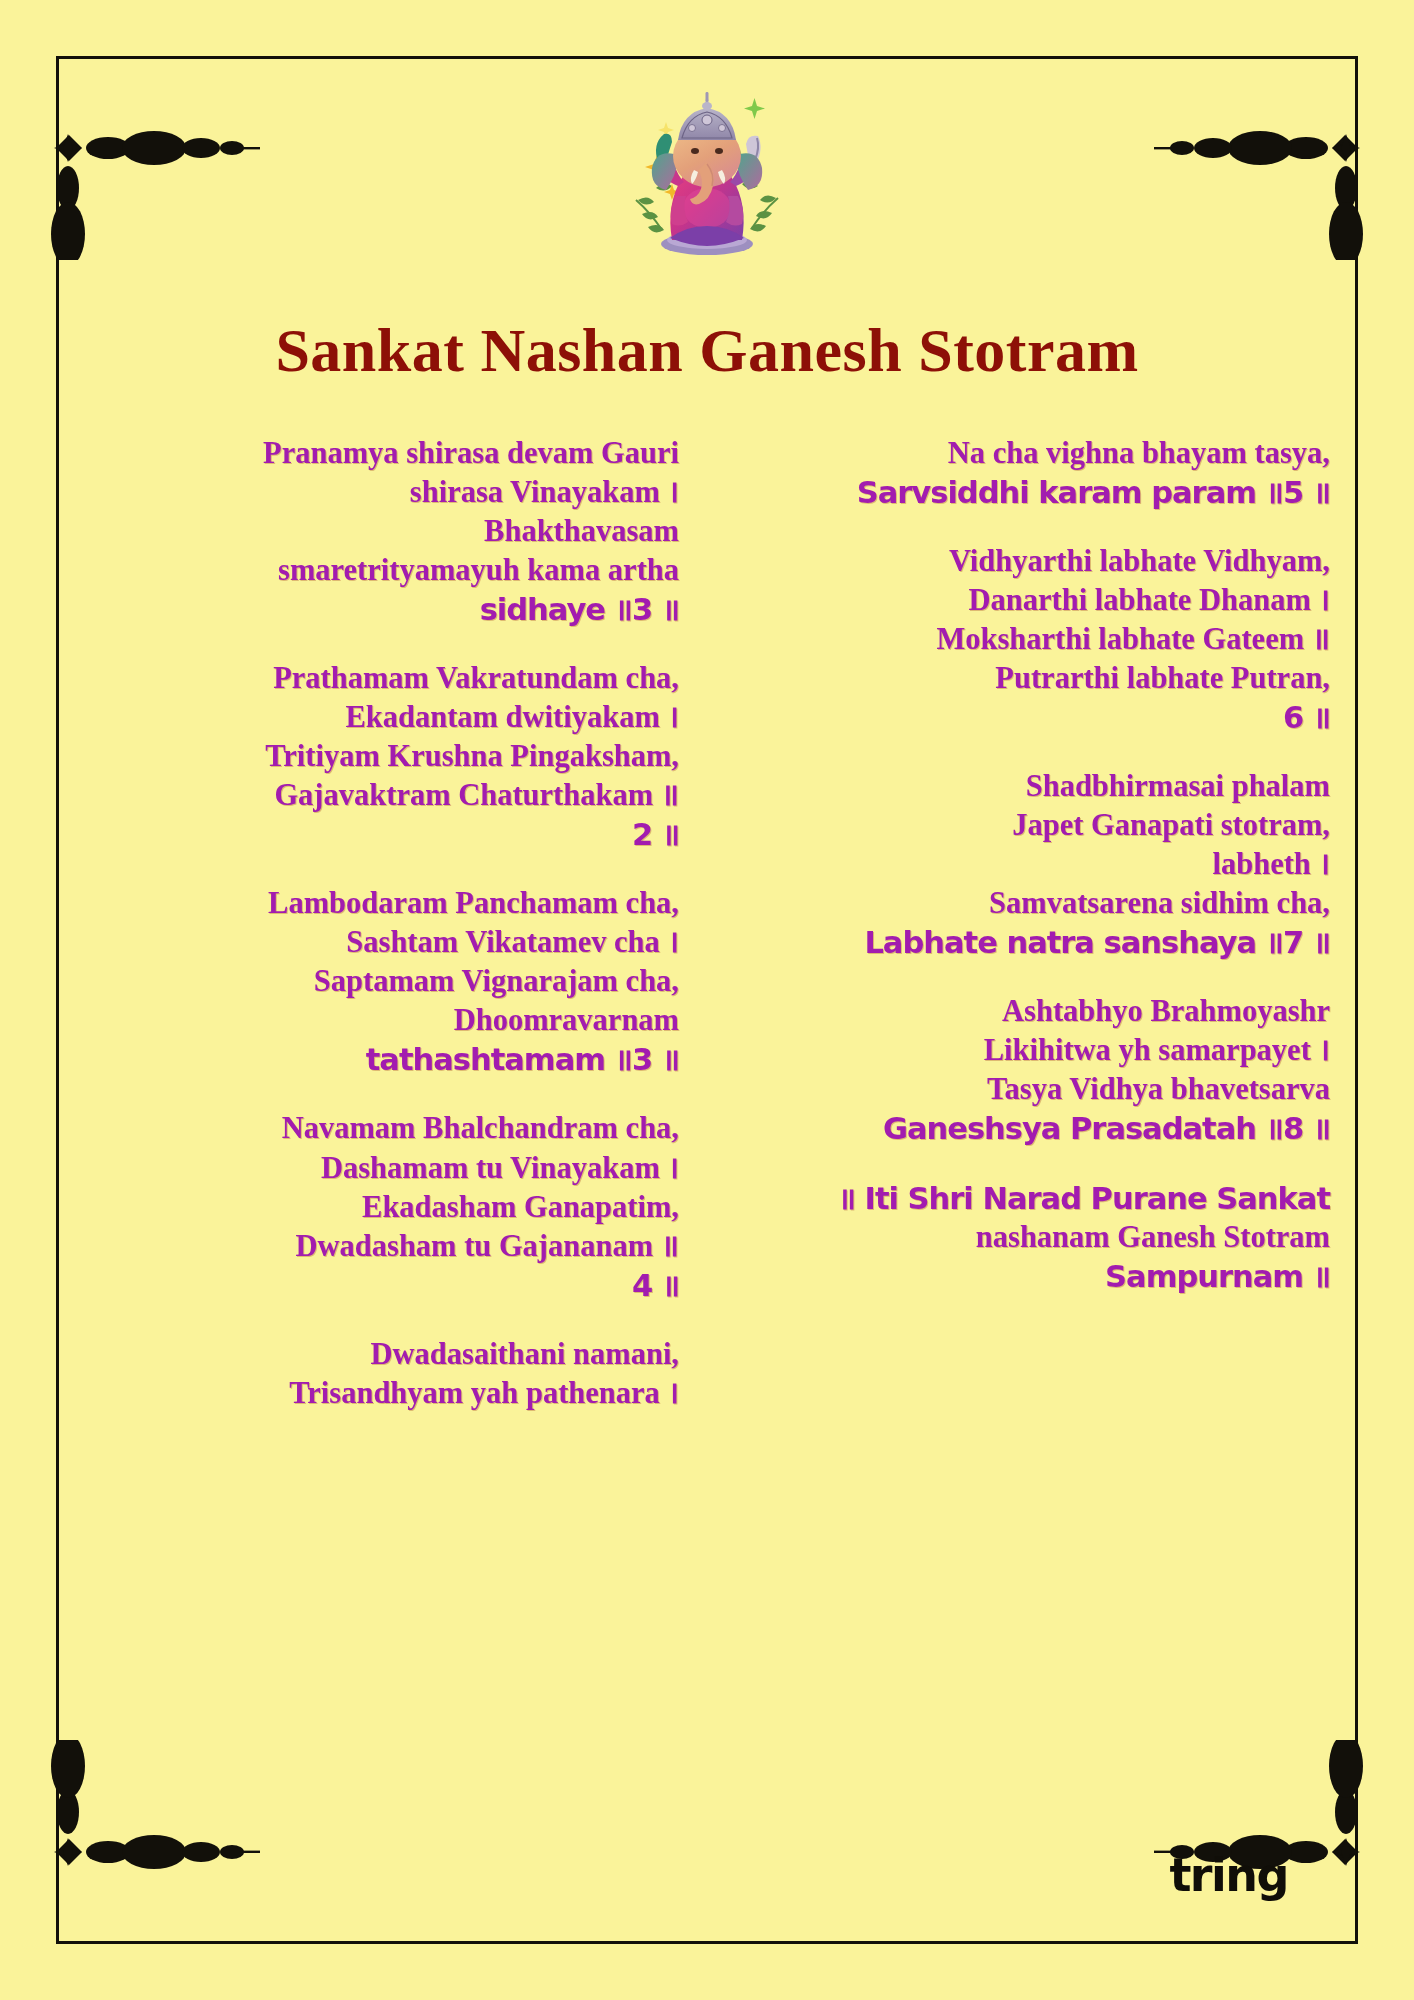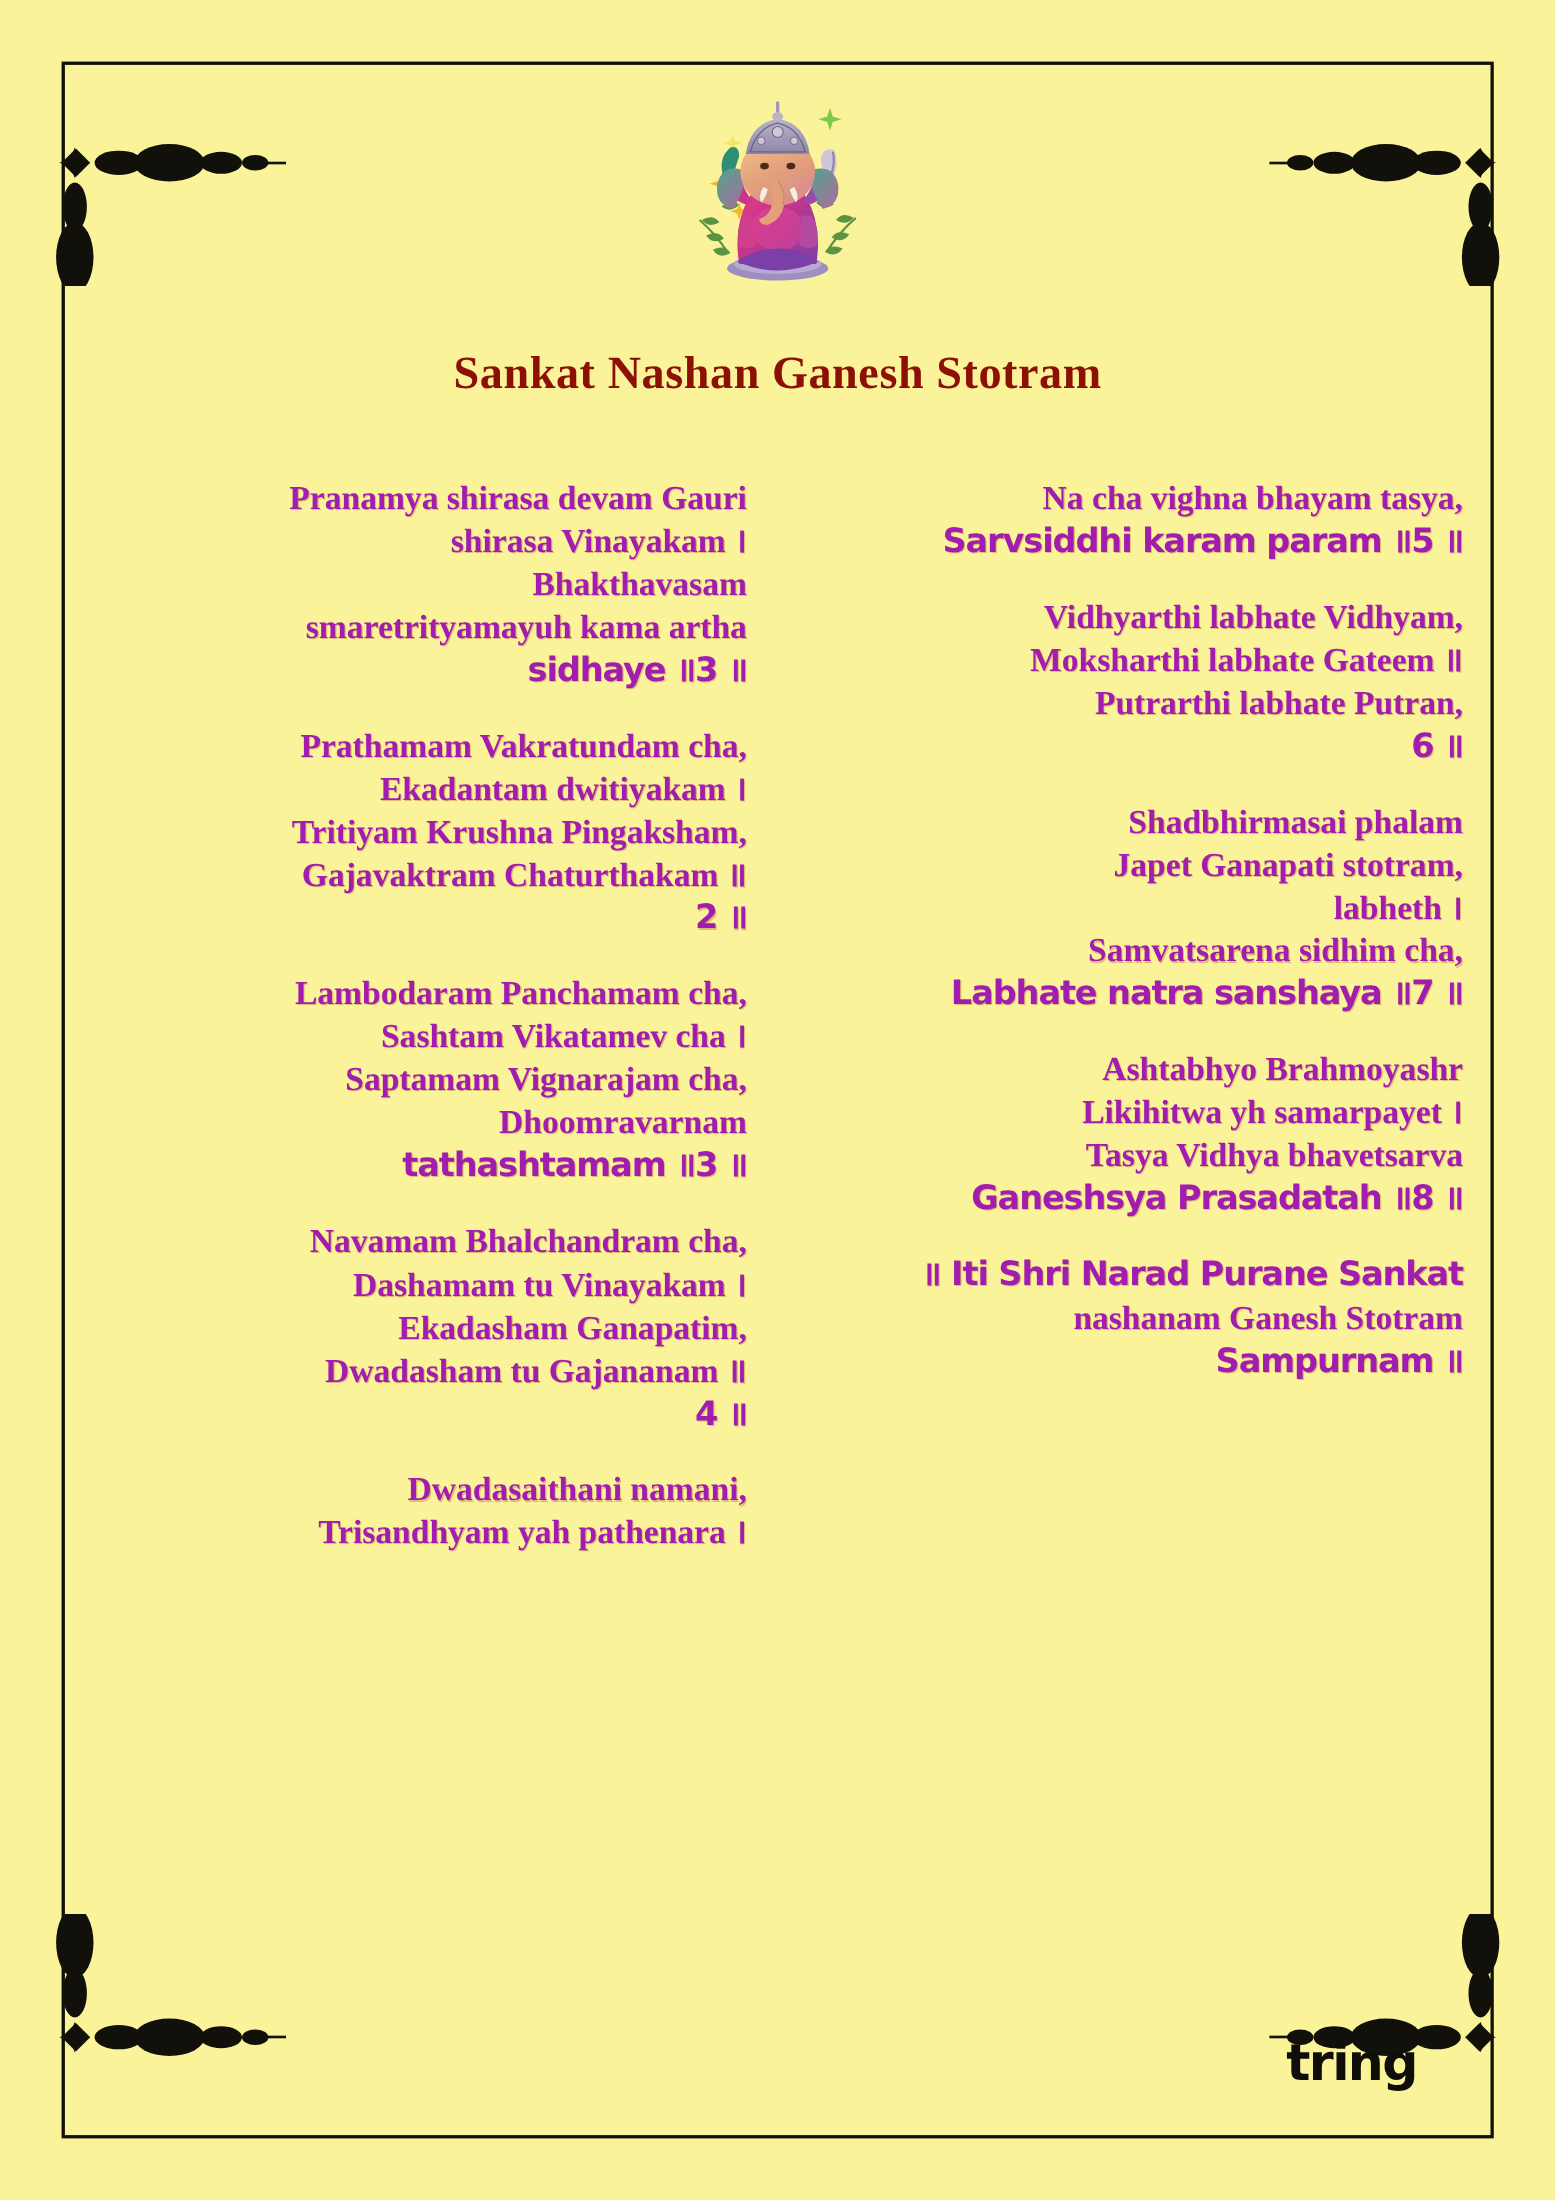--- a/index.html
+++ b/index.html
@@ -67,21 +67,21 @@
 
   
   .title {
     position: absolute;
     left: 0;
     right: 0;
     top: 318px;
     text-align: center;
     font-family: "Liberation Serif", serif;
     font-weight: bold;
-    font-size: 42px;
+    font-size: 62px;
     line-height: 1.05;
     color: #8d1007;
     letter-spacing: 0.5px;
   }
 
   
   .columns {
     position: absolute;
     left: 84px;
     right: 84px;
@@ -352,20 +352,21 @@
 
     <div class="column">
 
       <p class="verse">
         <span class="verse-line">Na cha vighna bhayam tasya,</span>
         <span class="verse-line danda">Sarvsiddhi karam param  ॥5 ॥</span>
       </p>
 
       <p class="verse">
         <span class="verse-line">Vidhyarthi labhate Vidhyam,</span>
+        <span class="verse-line">Danarthi labhate Dhanam  ।</span>
         <span class="verse-line">Moksharthi labhate Gateem  ॥</span>
         <span class="verse-line">Putrarthi labhate Putran,</span>
         <span class="verse-line danda">6 ॥</span>
       </p>
 
       <p class="verse">
         <span class="verse-line">Shadbhirmasai phalam</span>
         <span class="verse-line">Japet Ganapati stotram,</span>
         <span class="verse-line">labheth ।</span>
         <span class="verse-line">Samvatsarena sidhim cha,</span>

